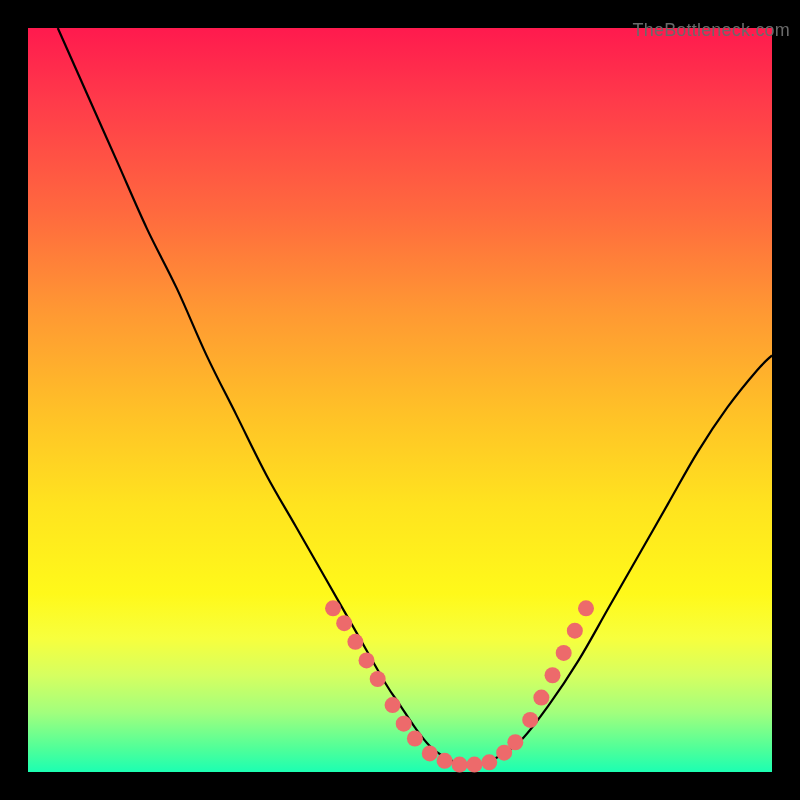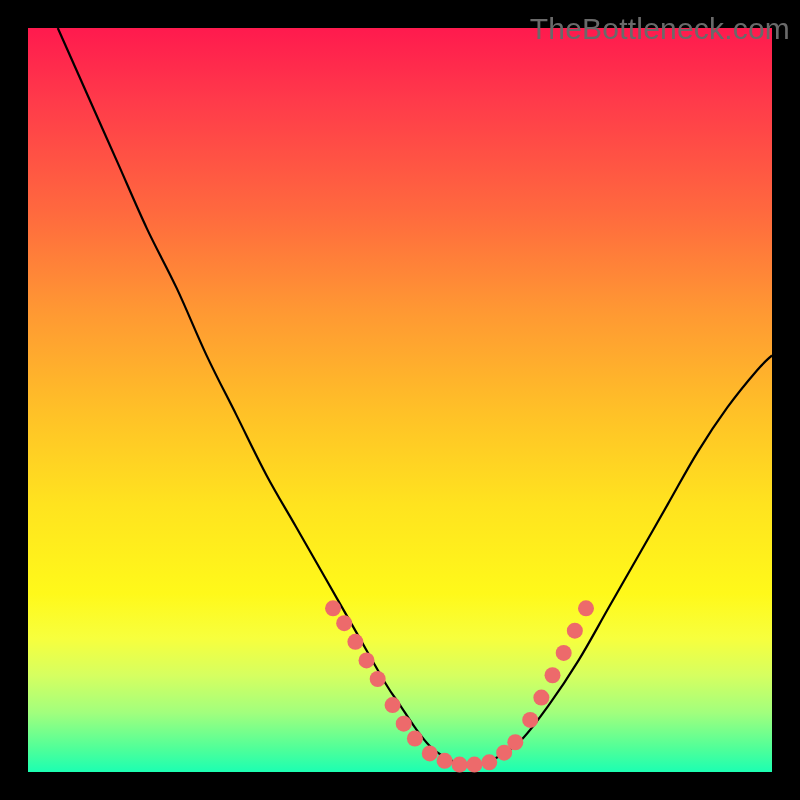--- a/index.html
+++ b/index.html
@@ -34,24 +34,24 @@
       #fff91a 76%,
       #f7ff3d 82%,
       #d6ff60 87%,
       #a2ff7d 92%,
       #4dff9a 97%,
       #1cffb2 100%
     );
   }
   .watermark {
     position: absolute;
-    top: 12px;
+    top: 20px;
     right: 10px;
     color: #6a6a6a;
-    font-size: 30px;
+    font-size: 18px;
     font-weight: 500;
     letter-spacing: 0.2px;
     user-select: none;
   }
   svg.curve {
     position: absolute;
     left: 0;
     top: 0;
     width: 744px;
     height: 744px;

